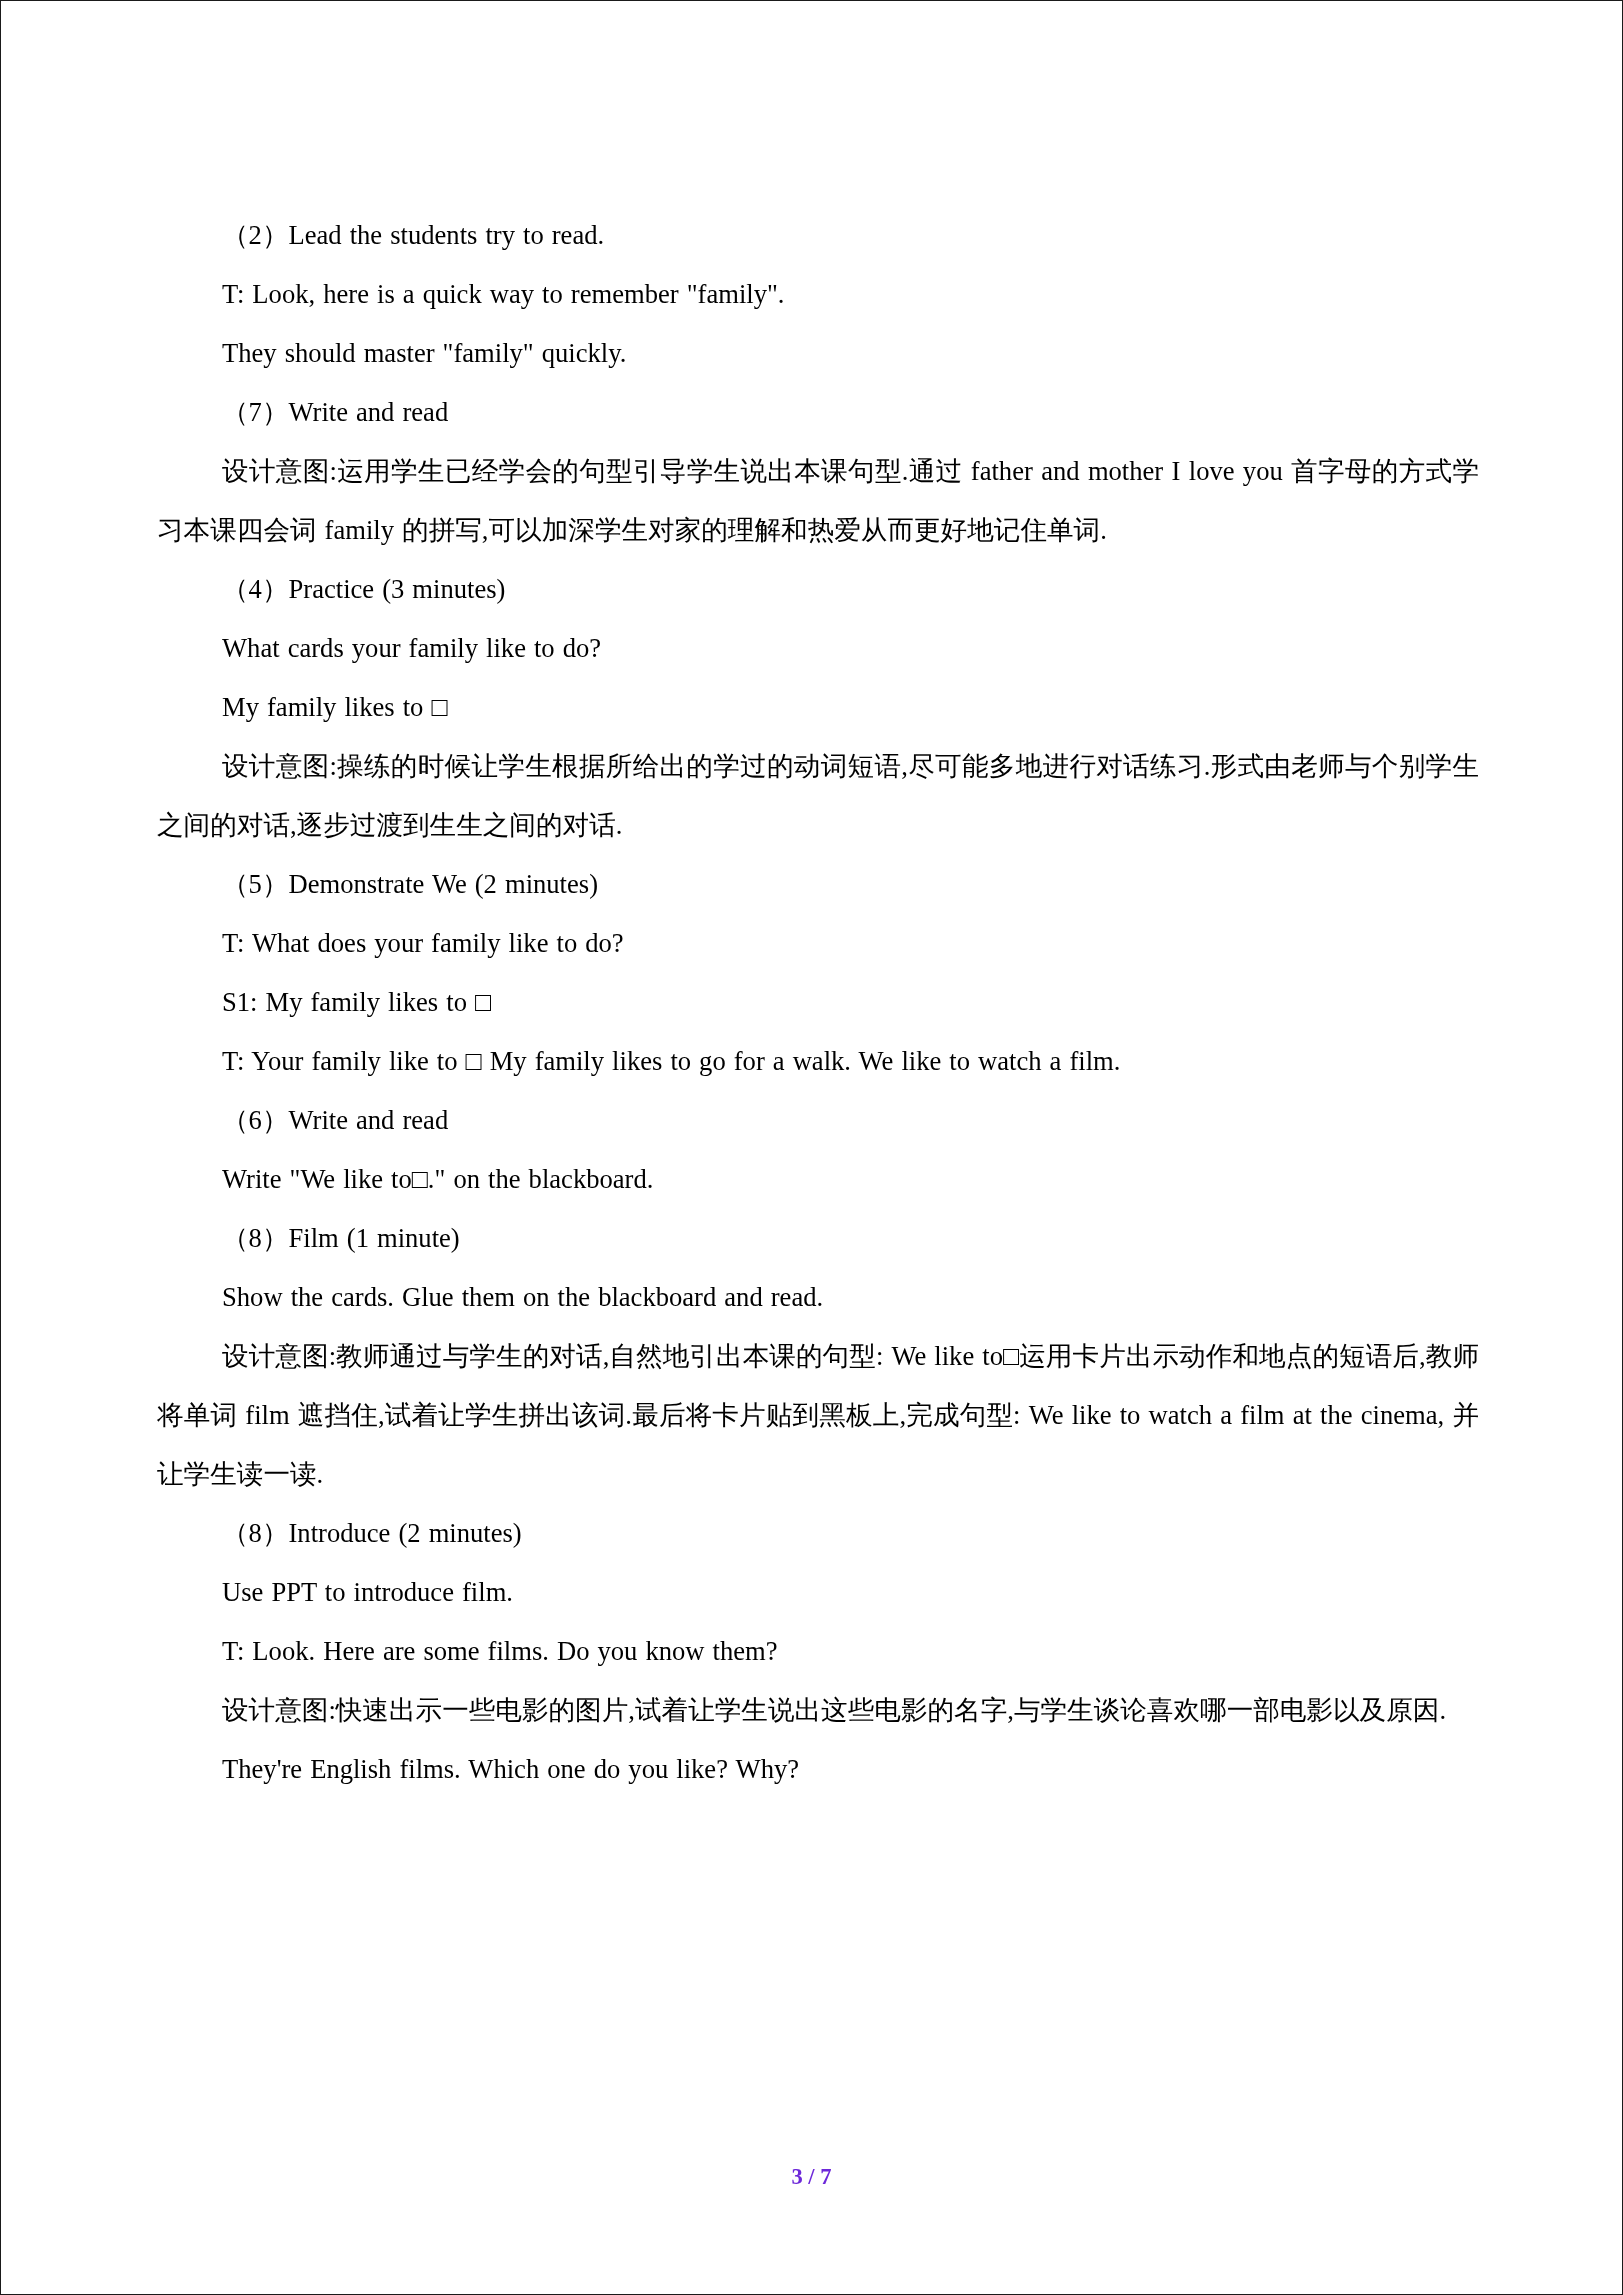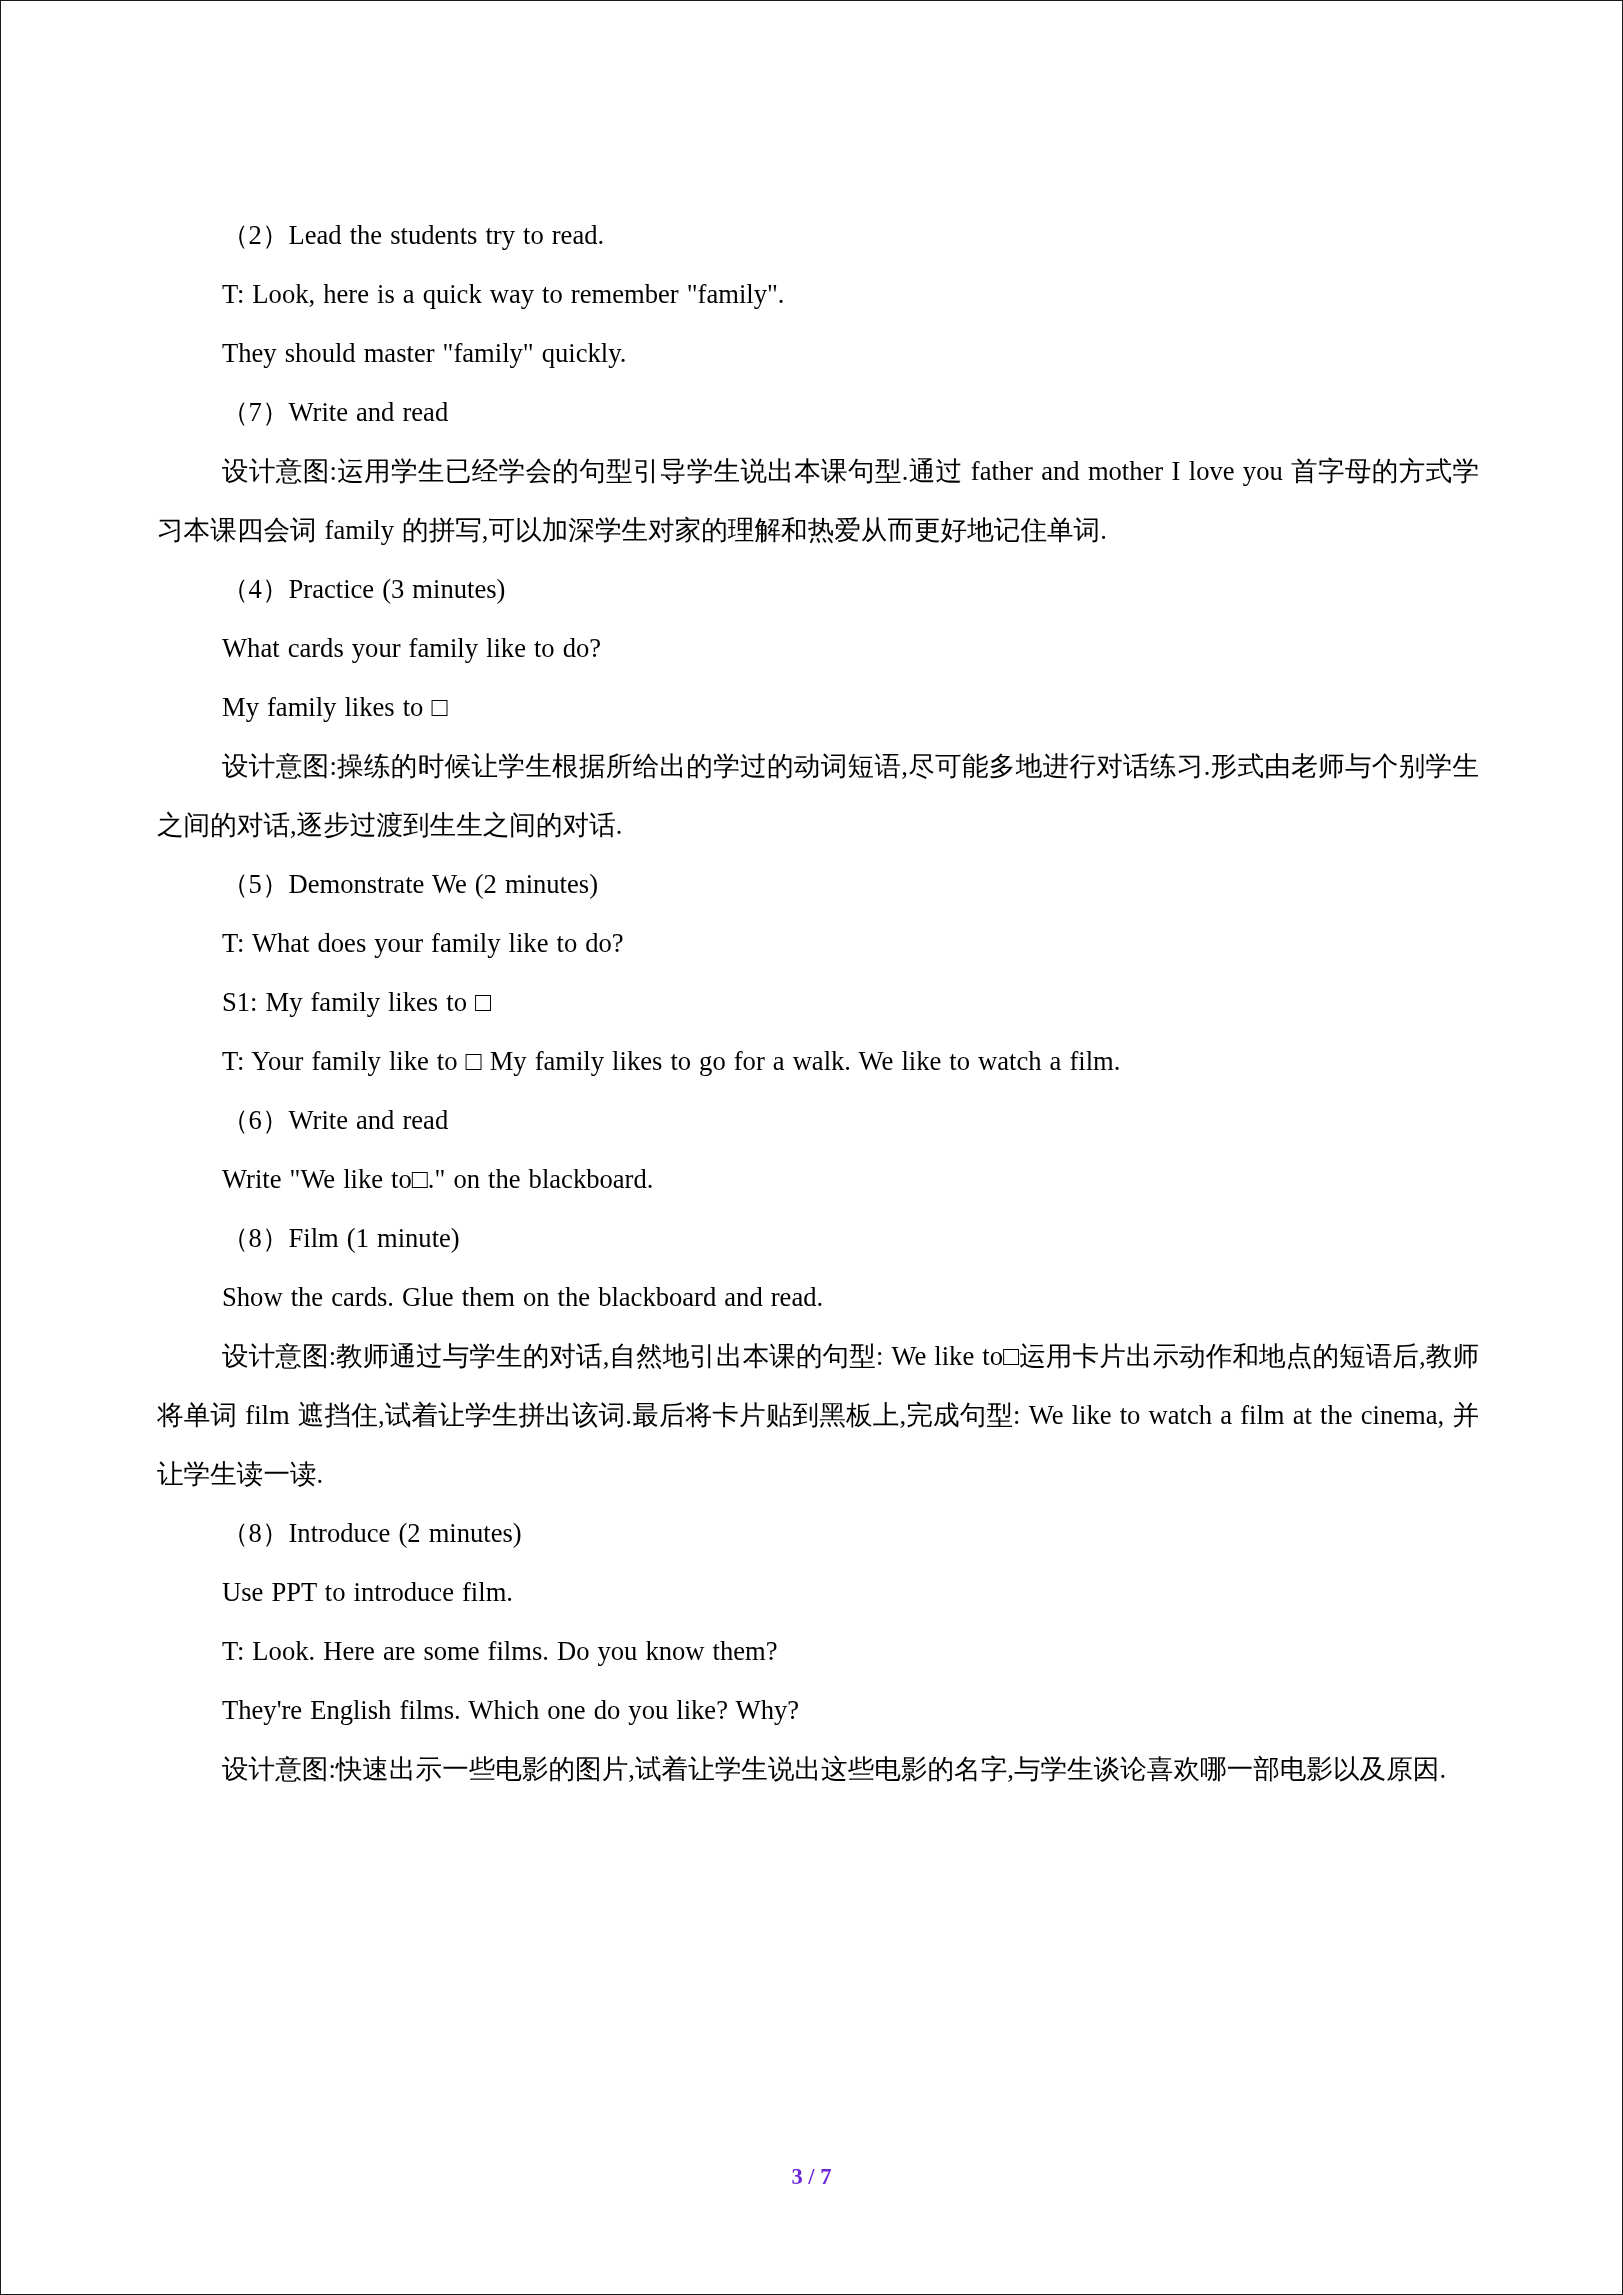--- a/index.html
+++ b/index.html
@@ -65,18 +65,18 @@
     <p>S1: My family likes to □</p>
     <p>T: Your family like to □ My family likes to go for a walk. We like to watch a film.</p>
     <p>（6）Write and read</p>
     <p>Write "We like to□." on the blackboard.</p>
     <p>（8）Film (1 minute)</p>
     <p>Show the cards. Glue them on the blackboard and read.</p>
     <p>设计意图:教师通过与学生的对话,自然地引出本课的句型: We like to□运用卡片出示动作和地点的短语后,教师将单词 film 遮挡住,试着让学生拼出该词.最后将卡片贴到黑板上,完成句型: We like to watch a film at the cinema,  并让学生读一读.</p>
     <p>（8）Introduce (2 minutes)</p>
     <p>Use PPT to introduce film.</p>
     <p>T: Look. Here are some films. Do you know them?</p>
+    <p>设计意图:快速出示一些电影的图片,试着让学生说出这些电影的名字,与学生谈论喜欢哪一部电影以及原因.</p>
     <p>They're English films. Which one do you like? Why?</p>
-    <p>设计意图:快速出示一些电影的图片,试着让学生说出这些电影的名字,与学生谈论喜欢哪一部电影以及原因.</p>
   </div>
   <div class="footer">3 / 7</div>
 </div>
 
 
 </body></html>

